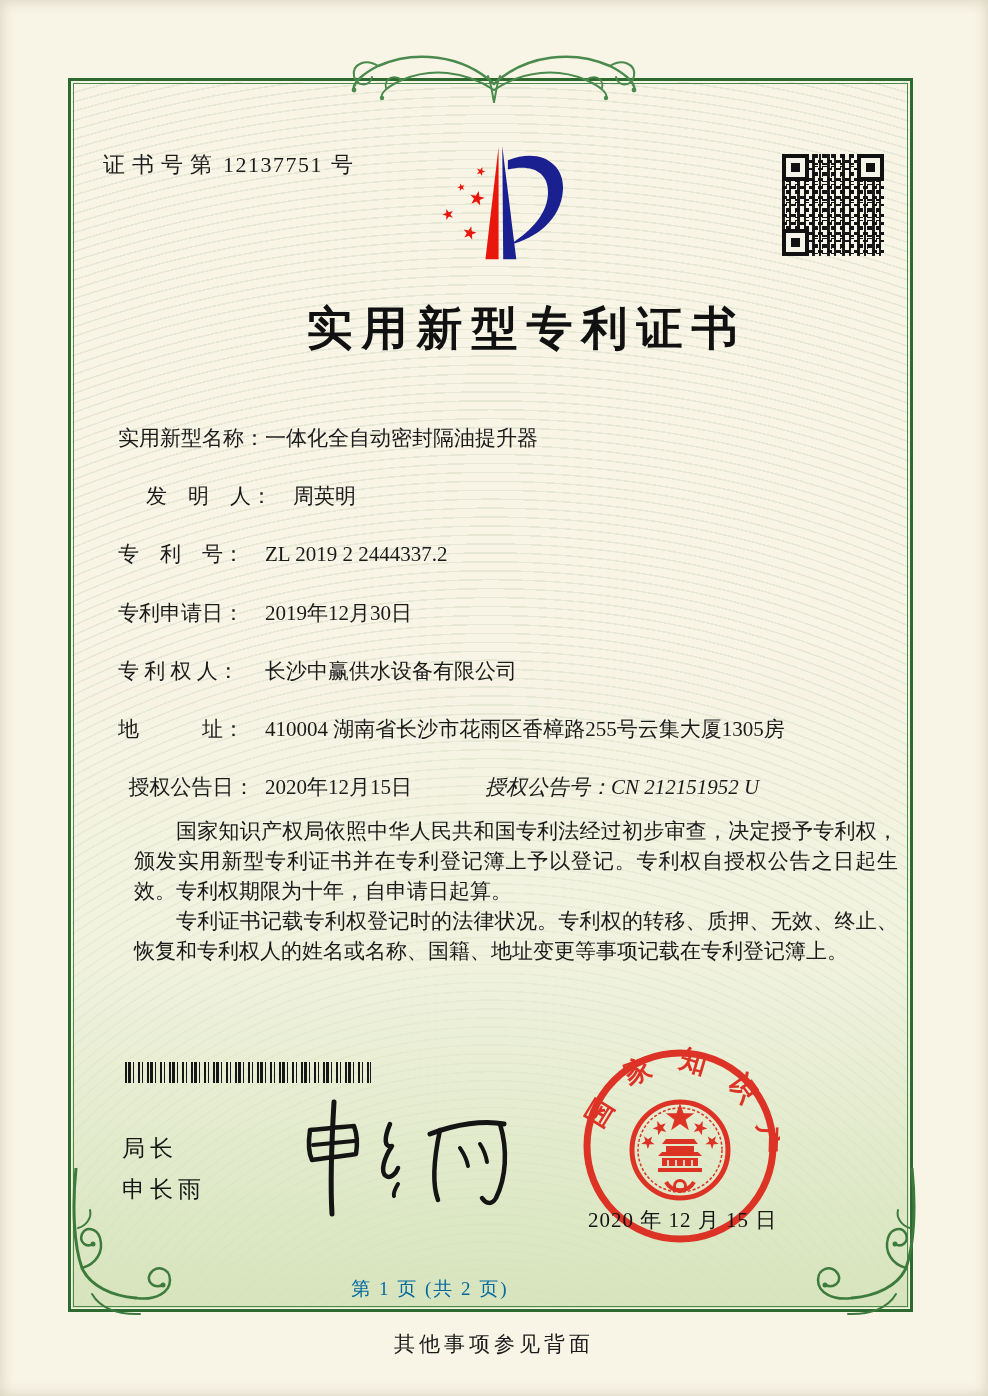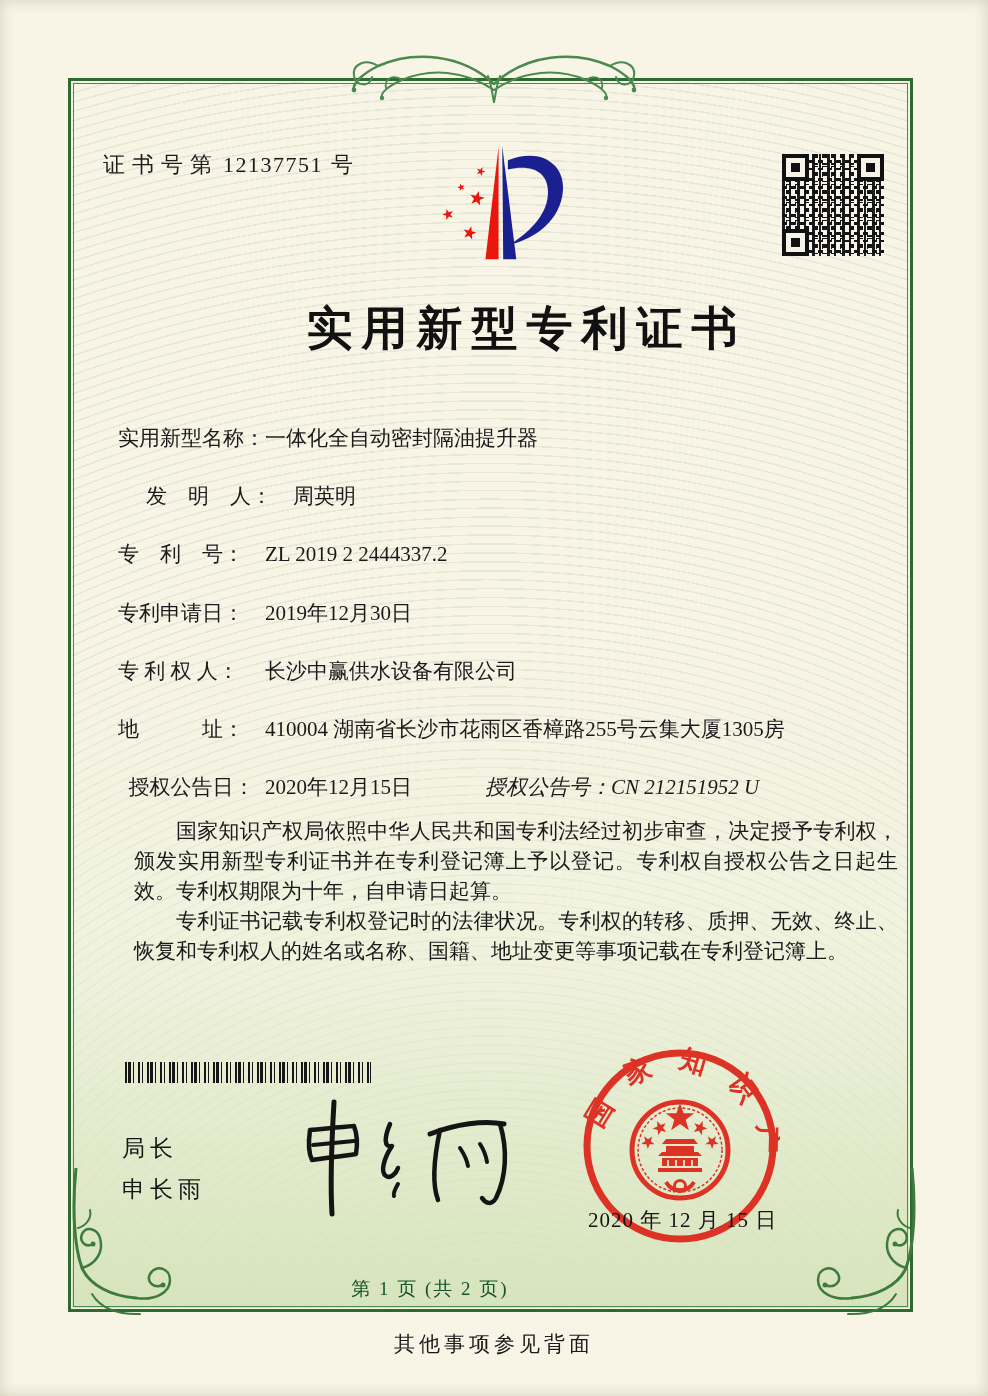--- a/index.html
+++ b/index.html
@@ -73,21 +73,21 @@
     font-family:"Liberation Sans","DejaVu Sans",sans-serif; }
   .signoff-name  { position:absolute; left:122px; top:1174px; z-index:3; font-size:23px; letter-spacing:5px; color:#161616;
     font-family:"Liberation Sans","DejaVu Sans",sans-serif; }
   .signature { position:absolute; left:272px; top:1096px; z-index:4; }
 
   .seal { position:absolute; left:580px; top:1046px; z-index:5; opacity:.92; }
   .seal-date { position:absolute; left:585px; top:1206px; width:195px; z-index:6; text-align:center;
     font-size:21px; letter-spacing:1px; color:#141414; white-space:nowrap; }
 
   .page-number { position:absolute; left:68px; top:1276px; width:724px; text-align:center; z-index:3;
-    font-size:19px; letter-spacing:2px; color:#14532d; }
+    font-size:19px; letter-spacing:2px; color:#0369a1; }
   .back-note { position:absolute; left:0; top:1330px; width:988px; text-align:center; z-index:3;
     font-size:21px; letter-spacing:4px; color:#1a1a1a; }
 </style>
 </head>
 <body>
 
 <div class="page">
 
   <svg width="0" height="0" style="position:absolute">
     <defs>

